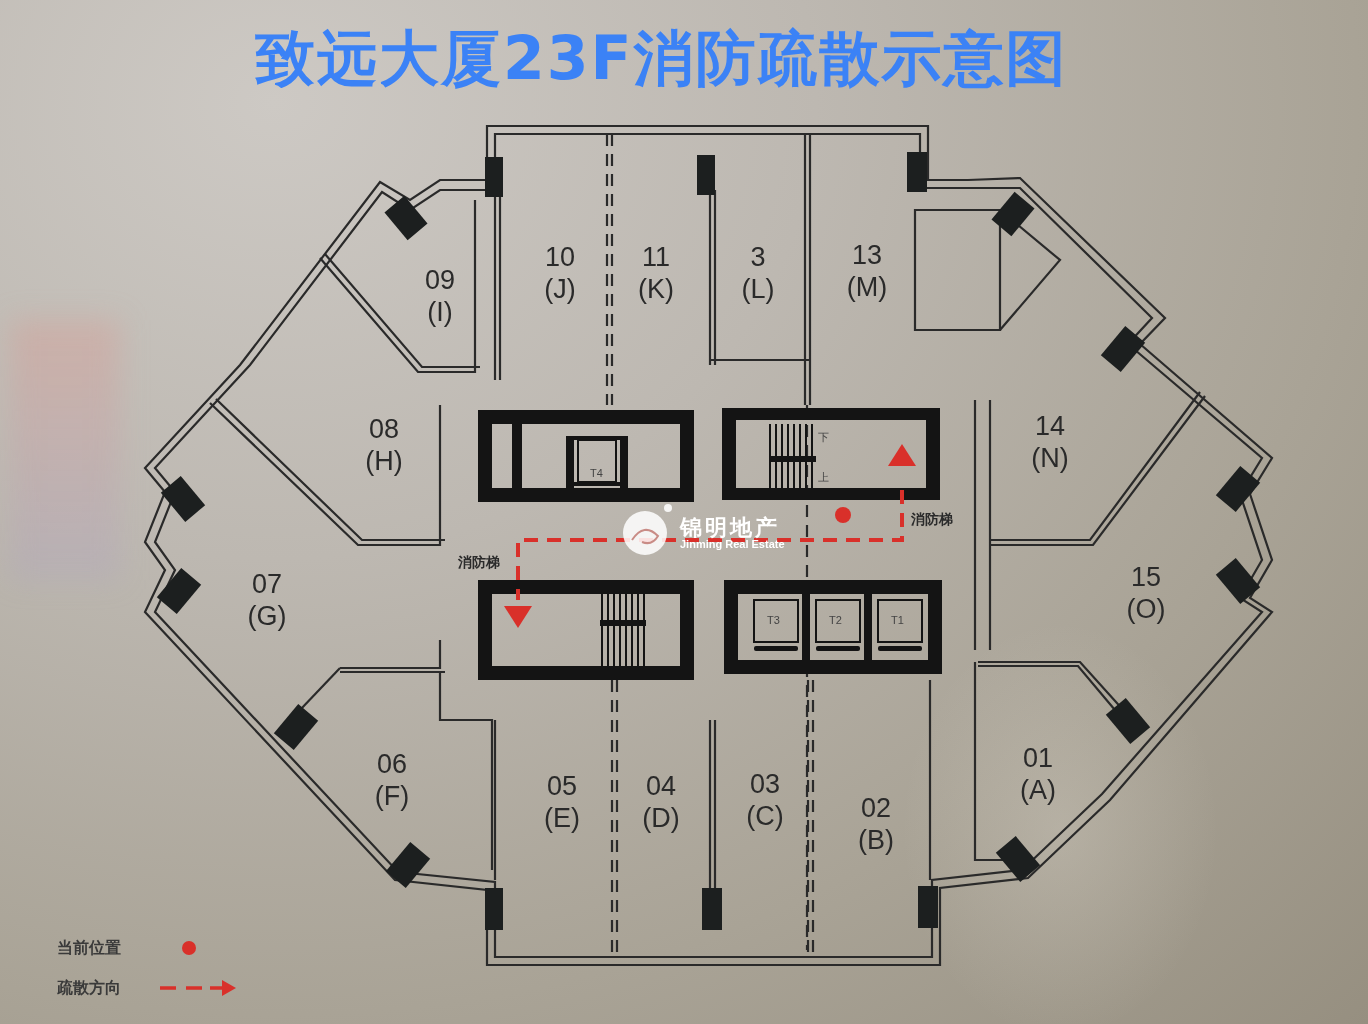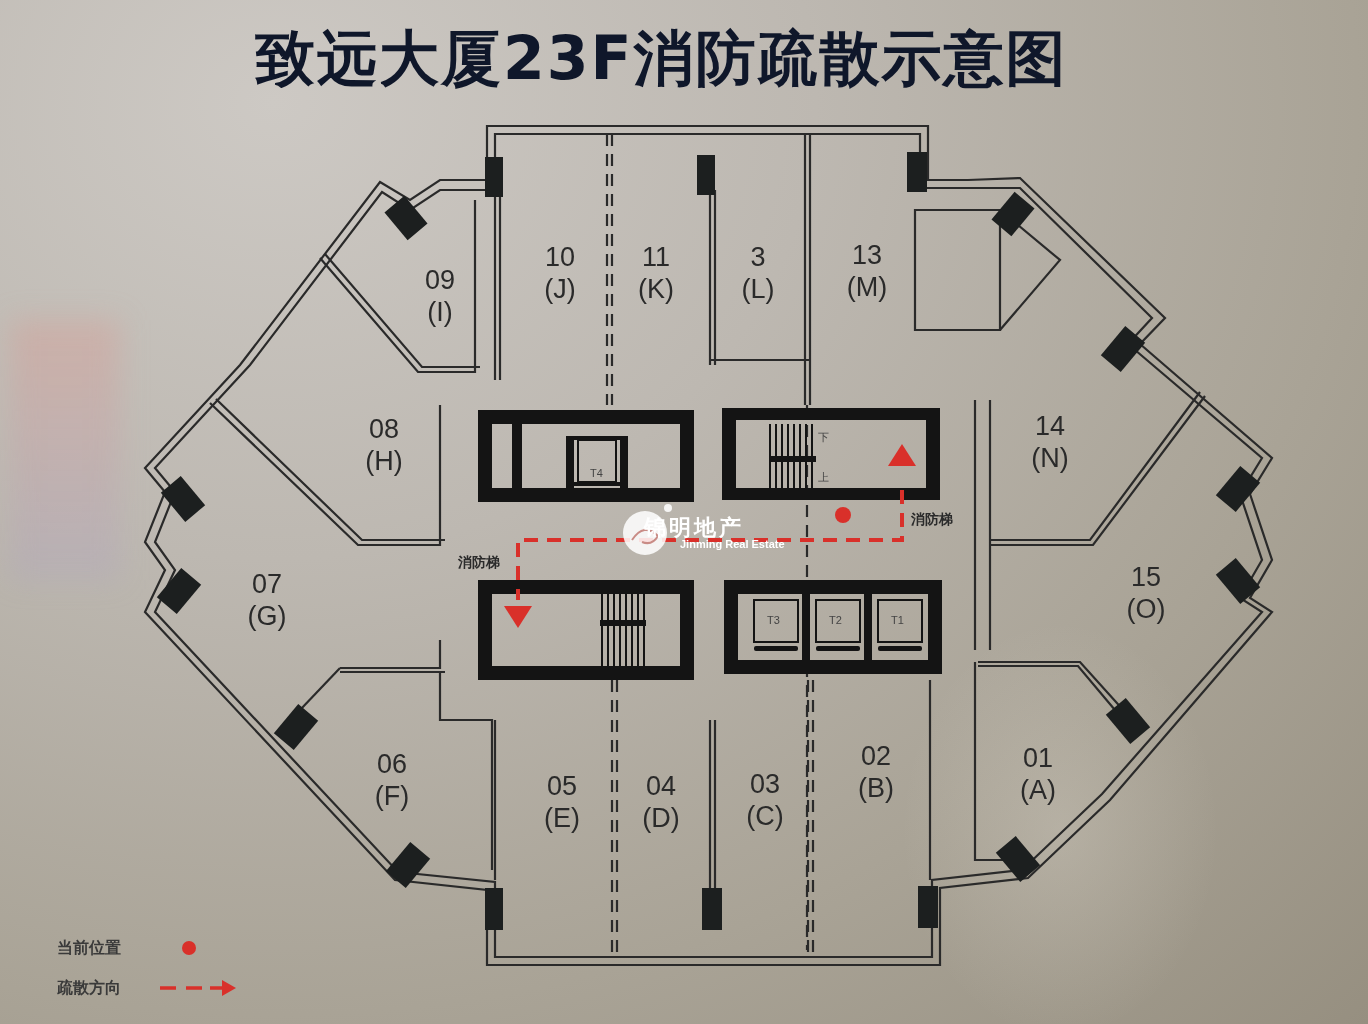--- a/index.html
+++ b/index.html
@@ -14,29 +14,29 @@
     filter: blur(14px);
   }
   .glare {
     position:absolute; left:900px; top:620px; width:320px; height:420px;
     border-radius:50%;
     background: radial-gradient(ellipse at center, rgba(230,225,215,0.25), rgba(0,0,0,0) 70%);
   }
   .title {
     position:absolute; left:255px; top:18px; width:900px; height:80px;
     font-family:"DejaVu Sans", sans-serif; font-weight:bold; font-size:60px;
-    color:#0f172a; letter-spacing:2px; white-space:nowrap; line-height:80px;
+    color:#3b82f6; letter-spacing:2px; white-space:nowrap; line-height:80px;
   }
   svg.plan { position:absolute; left:0; top:0; }
   .lbl { position:absolute; text-align:center; color:#2a2a2a; font-family:"Liberation Sans", sans-serif; font-size:27px; line-height:32px; transform:translate(-50%, 0); white-space:nowrap; }
   .lbl .code { display:block; }
   .small { position:absolute; font-size:14px; color:#2b2b2b; font-weight:bold; font-family:"DejaVu Sans", sans-serif; white-space:nowrap; }
   .car { position:absolute; font-size:11px; color:#444; font-family:"Liberation Sans", sans-serif; }
   .legend { position:absolute; left:57px; font-size:16px; color:#3a3a3a; font-weight:bold; font-family:"DejaVu Sans", sans-serif; }
-  .wm-cn { position:absolute; left:644px; top:513px; font-size:22px; color:#ffffff; font-weight:bold; letter-spacing:3px; font-family:Liberation Mono, monospace; }
+  .wm-cn { position:absolute; left:680px; top:513px; font-size:22px; color:#ffffff; font-weight:bold; letter-spacing:3px; font-family:Liberation Mono, monospace; }
   .wm-en { position:absolute; left:680px; top:538px; font-size:11px; color:#ffffff; font-weight:bold; font-family:"Liberation Sans", sans-serif; }
 </style>
 </head>
 <body>
 
 <div class="glow-left"></div>
 <div class="glare"></div>
 
 <div class="title">致远大厦23F消防疏散示意图</div>
 
@@ -155,21 +155,21 @@
   <circle cx="189" cy="948" r="7" fill="#d9302a"></circle>
   <g stroke="#d9302a" stroke-width="3.5">
     <line x1="160" y1="988" x2="176" y2="988"></line>
     <line x1="186" y1="988" x2="202" y2="988"></line>
     <line x1="210" y1="988" x2="224" y2="988"></line>
   </g>
   <polygon points="236,988 222,980 222,996" fill="#d9302a"></polygon>
 </svg>
 
 <div class="lbl" style="left:1038px;top:742px;"><span>01</span><span class="code">(A)</span></div>
-<div class="lbl" style="left:876px;top:740px;"><span>02</span><span class="code">(B)</span></div>
+<div class="lbl" style="left:876px;top:792px;"><span>02</span><span class="code">(B)</span></div>
 <div class="lbl" style="left:765px;top:768px;"><span>03</span><span class="code">(C)</span></div>
 <div class="lbl" style="left:661px;top:770px;"><span>04</span><span class="code">(D)</span></div>
 <div class="lbl" style="left:562px;top:770px;"><span>05</span><span class="code">(E)</span></div>
 <div class="lbl" style="left:392px;top:748px;"><span>06</span><span class="code">(F)</span></div>
 <div class="lbl" style="left:267px;top:568px;"><span>07</span><span class="code">(G)</span></div>
 <div class="lbl" style="left:384px;top:413px;text-align:center;"><span>08</span><span class="code">(H)</span></div>
 <div class="lbl" style="left:440px;top:264px;"><span>09</span><span class="code">(I)</span></div>
 <div class="lbl" style="left:560px;top:241px;"><span>10</span><span class="code">(J)</span></div>
 <div class="lbl" style="left:656px;top:241px;"><span>11</span><span class="code">(K)</span></div>
 <div class="lbl" style="left:758px;top:241px;"><span>3</span><span class="code">(L)</span></div>

